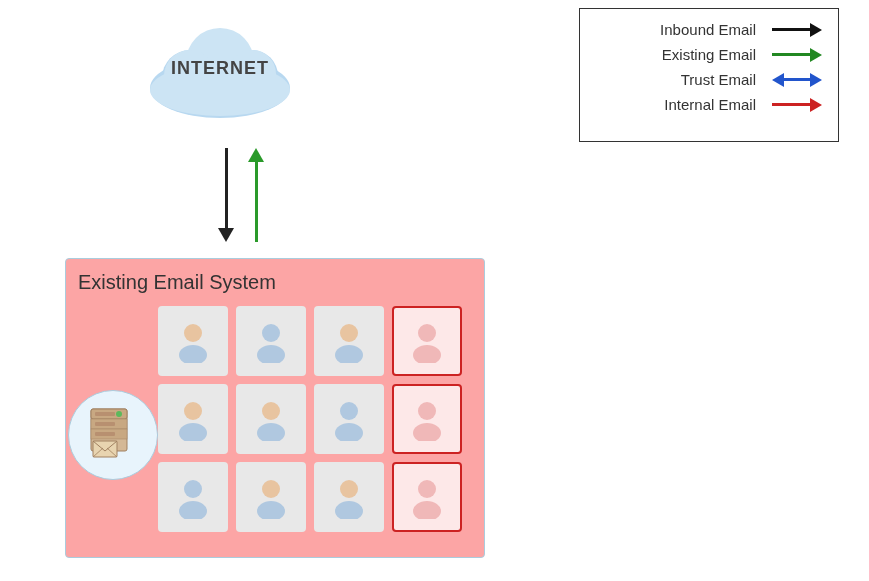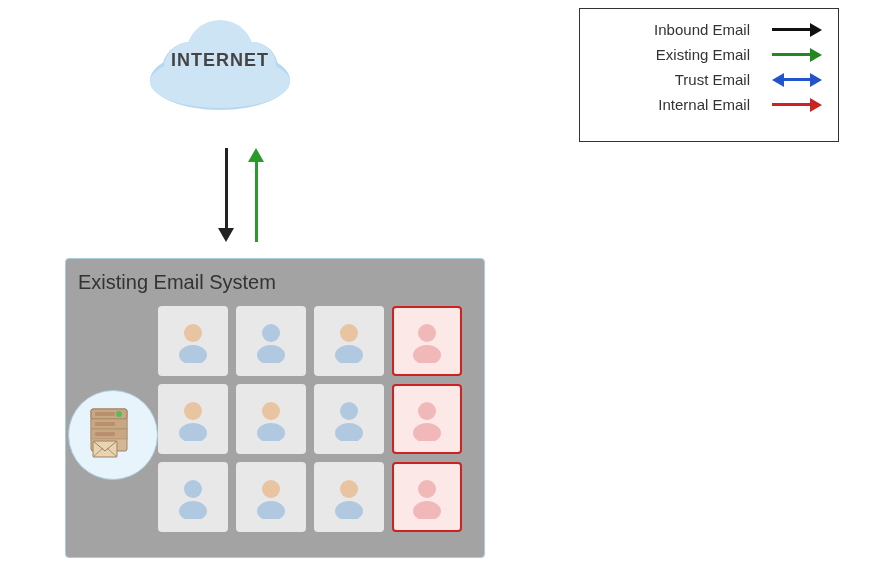--- a/index.html
+++ b/index.html
@@ -20,21 +20,20 @@
       width: 260px;
       border: 1.5px solid #333;
       padding: 12px 16px;
       background: #fff;
     }
     .legend-item {
       display: flex;
       align-items: center;
       justify-content: space-between;
       margin-bottom: 8px;
-      gap: 6px;
     }
     .legend-item:last-child { margin-bottom: 16px; }
     .legend-label {
       font-size: 15px;
       color: #333;
       flex: 1;
       text-align: right;
       padding-right: 16px;
     }
     .legend-arrow {
@@ -50,21 +49,21 @@
     .arrow-head {
       width: 0;
       height: 0;
       border-top: 7px solid transparent;
       border-bottom: 7px solid transparent;
     }
 
     
     .cloud-container {
       position: absolute;
-      top: 10px;
+      top: 18px;
       left: 140px;
       text-align: left;
     }
     .cloud {
       width: 160px;
       height: 100px;
       position: relative;
     }
     .cloud-text {
       position: absolute;
@@ -120,21 +119,21 @@
       background: #2a9a2a;
     }
 
     
     .email-system-box {
       position: absolute;
       top: 258px;
       left: 65px;
       width: 420px;
       height: 300px;
-      background: #a3a3a3;
+      background: #fca5a5;
       border: 1px solid #acd;
       border-radius: 4px;
       padding: 12px;
     }
     .email-system-title {
       font-size: 20px;
       color: #333;
       margin-bottom: 12px;
       font-weight: normal;
     }

